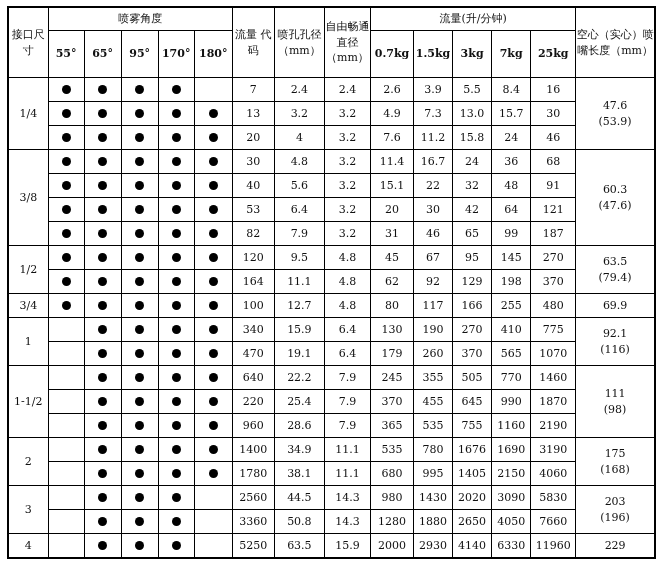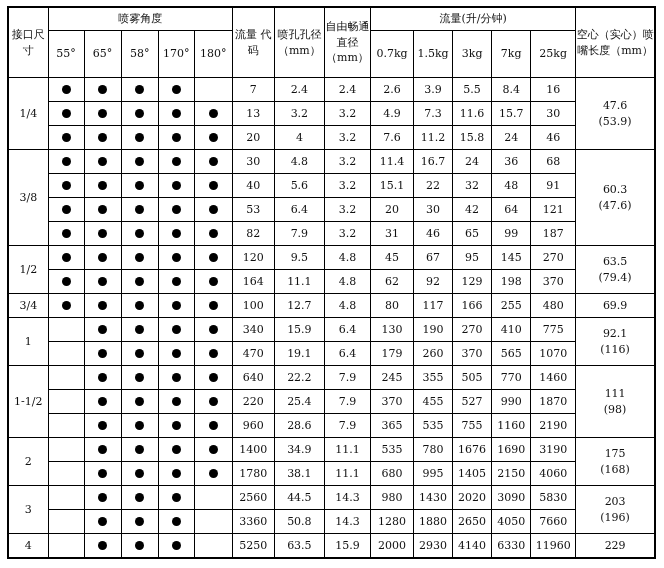--- a/index.html
+++ b/index.html
@@ -30,21 +30,21 @@
     padding: 0;
     font-weight: normal;
     text-align: center;
     vertical-align: middle;
     font-size: 11px;
     line-height: 1.45;
     overflow: hidden;
     white-space: pre-line;
   }
   thead tr.h1 th { height: 22px; }
-  thead tr.h2 th { height: 46px; }
+  thead tr.h2 th { height: 46px; font-weight: bold; }
   th.angle-label {
     text-align: left;
     vertical-align: bottom;
     padding: 0 0 5px 3px;
     white-space: nowrap;
   }
   th.pressure-label {
     vertical-align: bottom;
     padding-bottom: 7px;
     white-space: nowrap;
@@ -95,21 +95,21 @@
         <th rowspan="2" class="wrap2">自由畅通
 直径
 （mm）</th>
         <th colspan="5">流量(升/分钟)</th>
         <th rowspan="2" class="wrap2">空心（实心）喷
 嘴长度（mm）</th>
       </tr>
       <tr class="h2">
         <th class="angle-label">55°</th>
         <th class="angle-label">65°</th>
-        <th class="angle-label">58°</th>
+        <th class="angle-label">95°</th>
         <th class="angle-label">170°</th>
         <th class="angle-label">180°</th>
         <th class="pressure-label">0.7kg</th>
         <th class="pressure-label">1.5kg</th>
         <th class="pressure-label">3kg</th>
         <th class="pressure-label">7kg</th>
         <th class="pressure-label">25kg</th>
       </tr>
     </thead>
     <tbody>
@@ -135,21 +135,21 @@
           <td><span class="dot"></span></td>
           <td><span class="dot"></span></td>
           <td><span class="dot"></span></td>
           <td><span class="dot"></span></td>
           <td><span class="dot"></span></td>
           <td>13</td>
           <td>3.2</td>
           <td>3.2</td>
           <td>4.9</td>
           <td>7.3</td>
-          <td>11.6</td>
+          <td>13.0</td>
           <td>15.7</td>
           <td>30</td>
         </tr>
         <tr>
           <td><span class="dot"></span></td>
           <td><span class="dot"></span></td>
           <td><span class="dot"></span></td>
           <td><span class="dot"></span></td>
           <td><span class="dot"></span></td>
           <td>20</td>
@@ -329,21 +329,21 @@
           <td></td>
           <td><span class="dot"></span></td>
           <td><span class="dot"></span></td>
           <td><span class="dot"></span></td>
           <td><span class="dot"></span></td>
           <td>220</td>
           <td>25.4</td>
           <td>7.9</td>
           <td>370</td>
           <td>455</td>
-          <td>527</td>
+          <td>645</td>
           <td>990</td>
           <td>1870</td>
         </tr>
         <tr>
           <td></td>
           <td><span class="dot"></span></td>
           <td><span class="dot"></span></td>
           <td><span class="dot"></span></td>
           <td><span class="dot"></span></td>
           <td>960</td>

